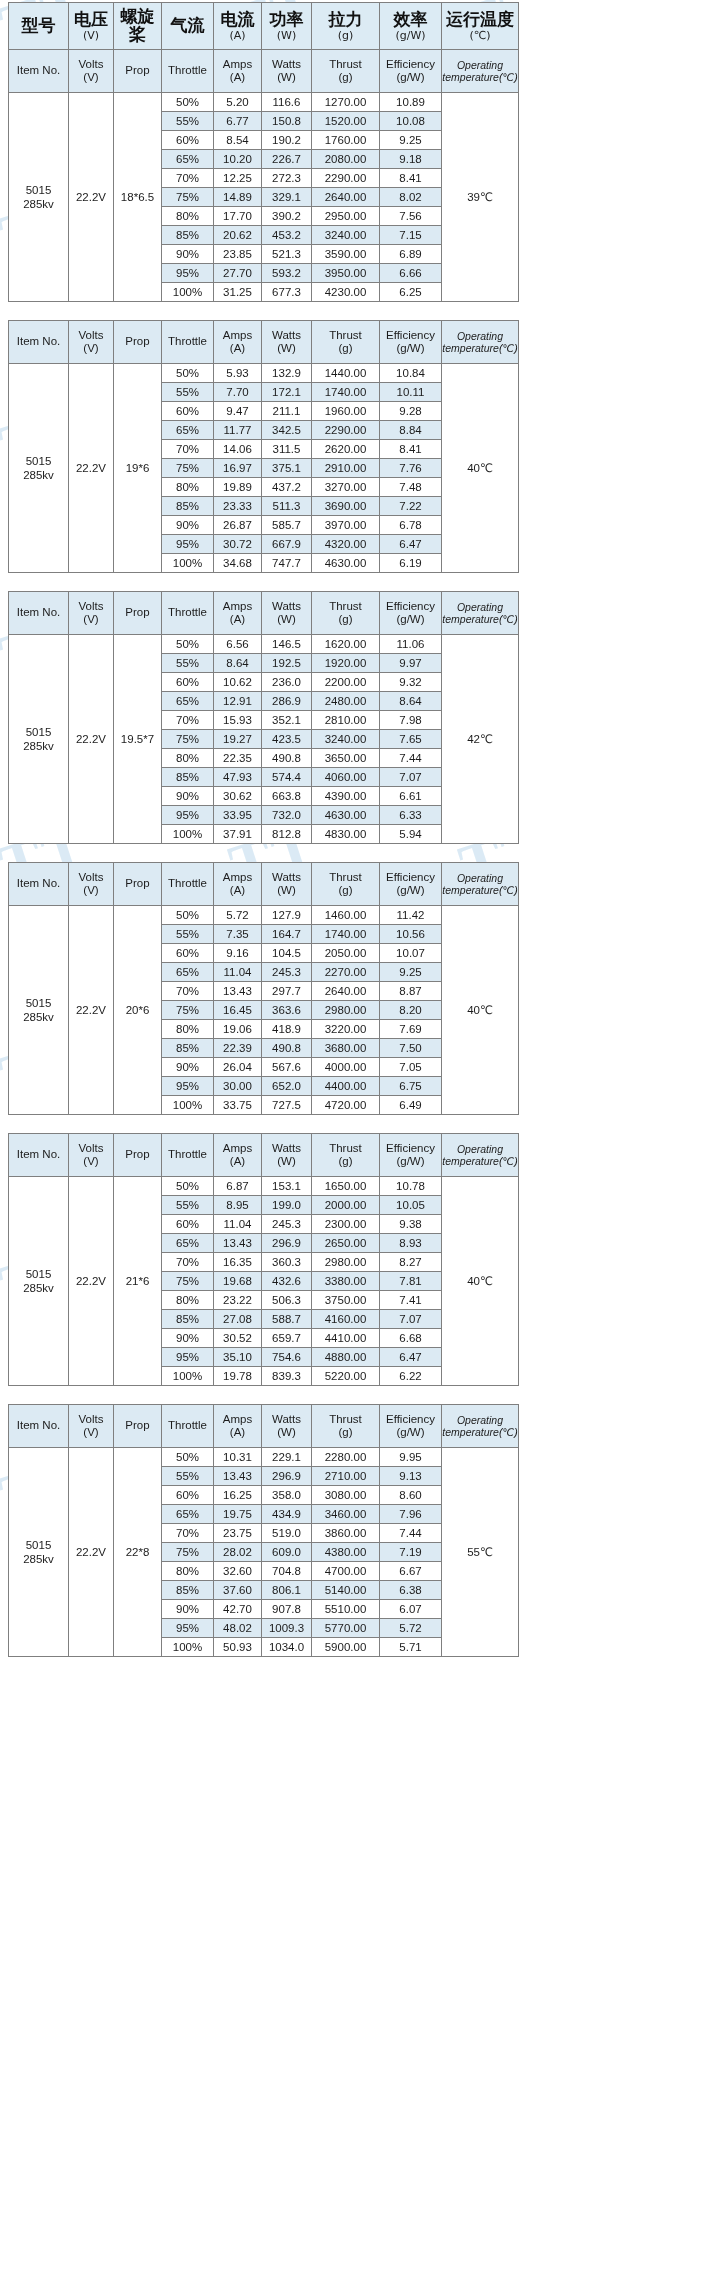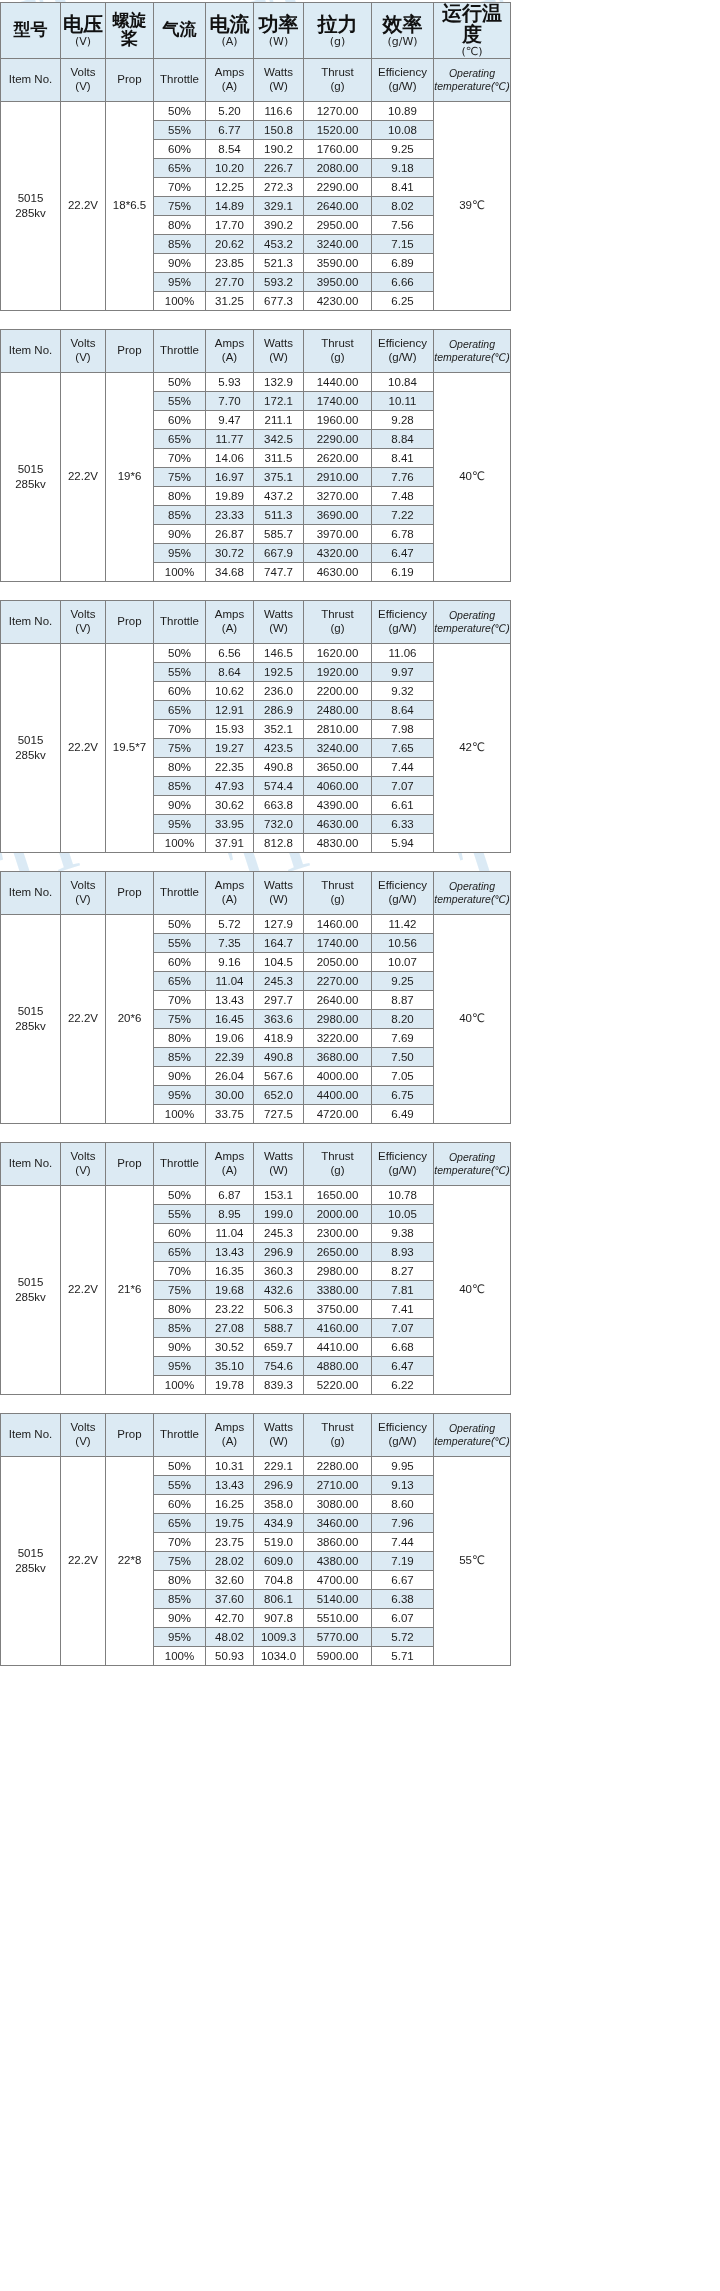--- a/index.html
+++ b/index.html
@@ -24,21 +24,21 @@
     font-family:"Liberation Serif","DejaVu Serif",serif;
     font-weight:bold;
     font-size:62px;
     color:#cfe4f2;
     opacity:.75;
     letter-spacing:2px;
     transform:rotate(-18deg);
     white-space:nowrap;
   }
 
-  .tbl-wrap{position:relative;z-index:2;margin:0 0 18px 0;width:510px;}
+  .tbl-wrap{position:relative;z-index:2;margin:0 0 18px 8px;width:510px;}
   table{
     border-collapse:collapse;
     width:510px;
     table-layout:fixed;
     background:transparent;
   }
   td,th{
     border:1px solid #7f7f7f;
     text-align:center;
     vertical-align:middle;
@@ -58,21 +58,21 @@
   col.c-eff{width:62px;}
   col.c-temp{width:77px;}
 
   
   .cn-head td{
     background:#dcebf4;
     height:46px;
     line-height:1.05;
     font-family:"DejaVu Sans","Liberation Sans",sans-serif;
   }
-  .cn-main{font-size:20px;font-weight:bold;color:#111;display:block;}
+  .cn-main{font-size:17px;font-weight:bold;color:#111;display:block;}
   .cn-sub{font-size:11px;color:#222;display:block;margin-top:1px;}
   .cn-head td.cn-nosub .cn-main{font-size:17px;}
 
   
   .en-head td{
     background:#dceaf3;
     height:42px;
     line-height:1.15;
     font-size:11.5px;
     color:#1c1c1c;

